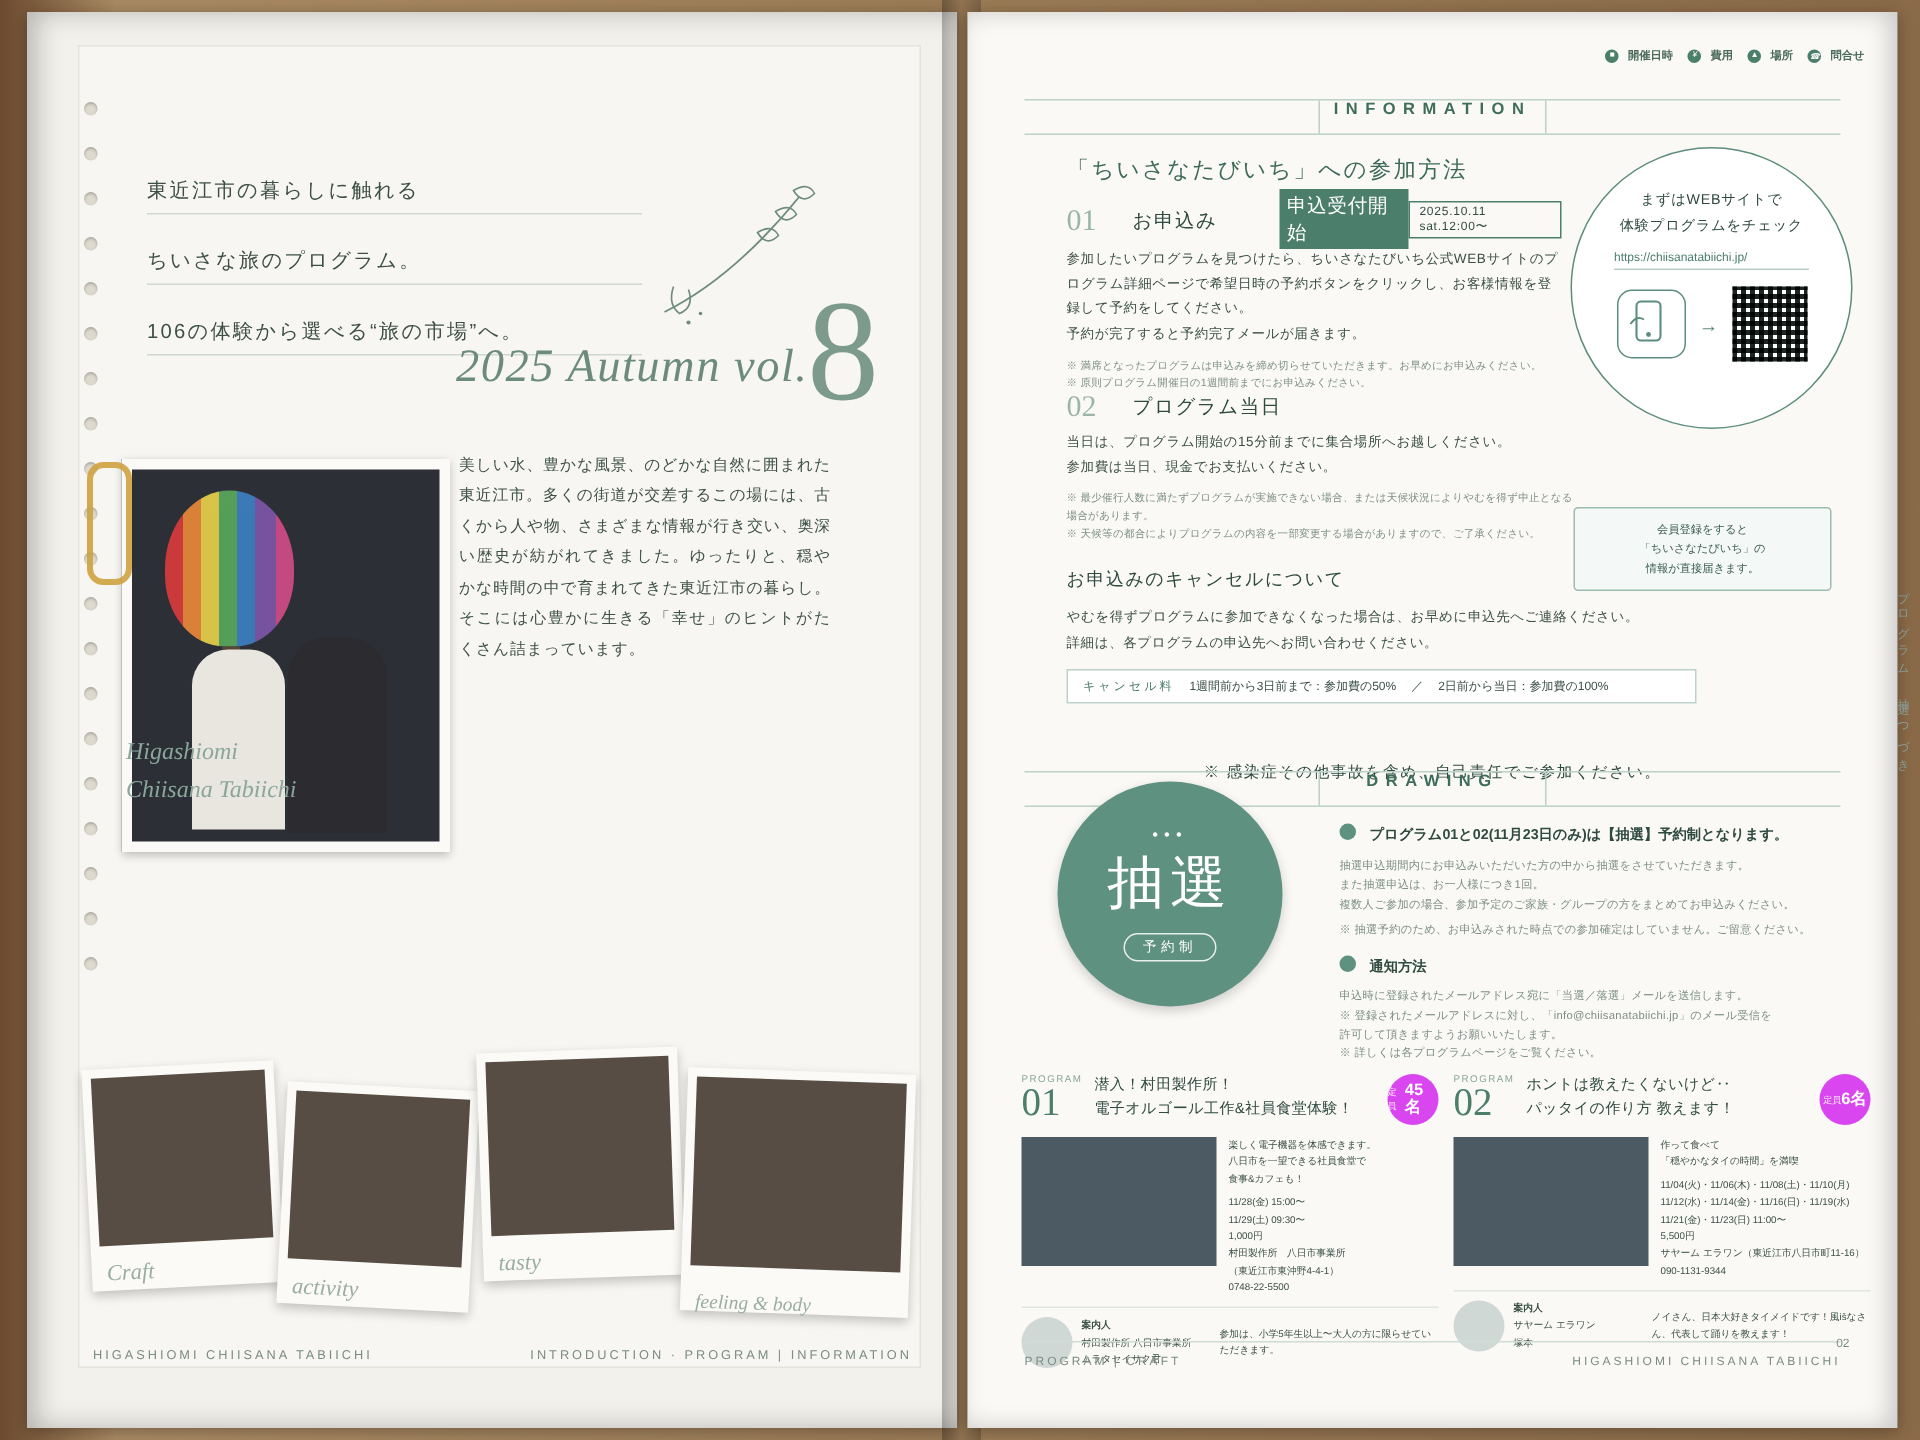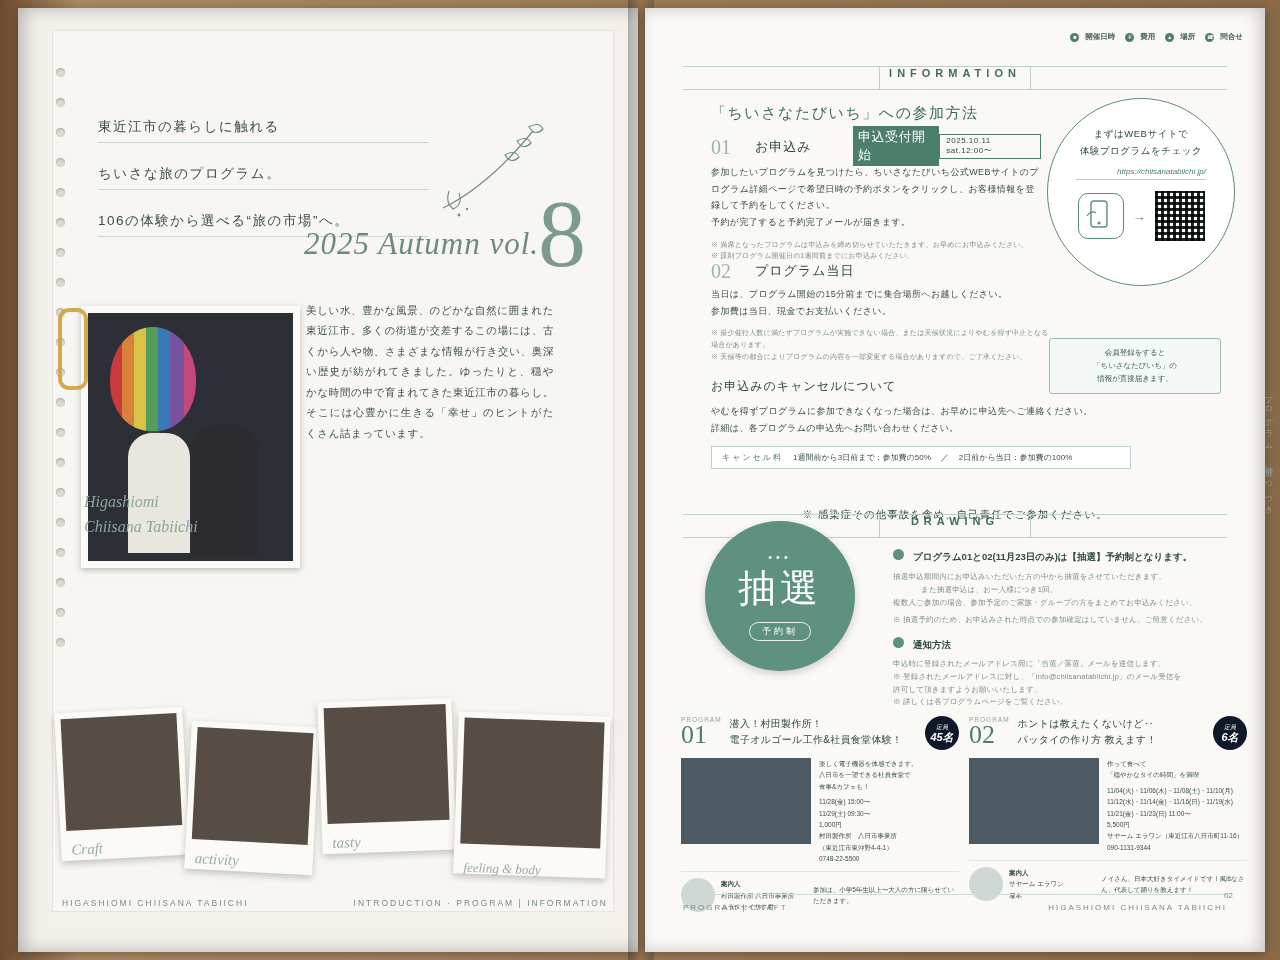--- a/index.html
+++ b/index.html
@@ -72,22 +72,22 @@
   .step .no{font-family:"Liberation Serif",serif;font-size:20px;color:#9bb6a9;position:absolute;left:0;top:-2px;}
   .step .ttl{position:absolute;left:44px;top:0;font-size:13px;color:#2f4a41;letter-spacing:1px;}
   .tag{position:absolute;display:inline-flex;align-items:center;height:14px;}
   .tag .k{background:#4c7e6c;color:#fff;font-size:13px;padding:2px 5px;letter-spacing:.5px;}
   .tag .v{border:1px solid #4c7e6c;color:#2f4a41;font-size:8px;padding:1.5px 6px;letter-spacing:.5px;}
   .para{font-size:9px;line-height:1.85;color:#3b4f47;letter-spacing:.4px;}
   .note{font-size:7px;line-height:1.7;color:#7e8f88;letter-spacing:.2px;}
   .qr-circle{position:absolute;right:12px;top:72px;width:186px;height:186px;border-radius:50%;
     border:1.5px solid #5d8d7b;background:#fff;}
   .qr-circle .t{text-align:center;font-size:9.5px;color:#2f4a41;margin-top:26px;line-height:1.8;letter-spacing:.5px;}
-  .qr-circle .url{text-align:right;font-size:8px;color:#4c7e6c;border-bottom:1px solid #b9cec5;
-    width:130px;margin:8px auto 0;padding-bottom:3px;font-style:italic;}
+  .qr-circle .url{text-align:left;font-size:8px;color:#4c7e6c;border-bottom:1px solid #b9cec5;
+    width:130px;margin:8px auto 0;padding-bottom:3px;}
   .qr-row{display:flex;align-items:center;justify-content:center;gap:9px;margin-top:11px;}
   .qr-box{width:50px;height:50px;background:
      repeating-linear-gradient(0deg,#1d2522 0 3px,#fff 3px 6px),
      repeating-linear-gradient(90deg,#1d2522 0 3px,transparent 3px 6px);
      background-blend-mode:multiply;}
   .phone-ic{width:44px;height:44px;border:1.5px solid #5d8d7b;border-radius:10px;position:relative;}
   .member-box{position:absolute;right:26px;top:312px;width:158px;padding:8px 6px;border:1px solid #9dbcb0;
     border-radius:3px;text-align:center;font-size:7.5px;color:#3b5c50;line-height:1.7;background:#f4f8f6;}
   .cancel-h{font-size:12px;color:#2f4a41;letter-spacing:1px;}
   .fee-row{display:flex;align-items:center;gap:10px;border:1px solid #bcd1c7;padding:5px 10px;font-size:8px;
@@ -102,22 +102,22 @@
   .seal .sub{margin-top:8px;border:1px solid rgba(255,255,255,.85);border-radius:10px;
     font-size:9px;padding:2px 12px;letter-spacing:3px;}
   .bullet{position:relative;padding-left:20px;}
   .bullet:before{content:"";position:absolute;left:0;top:3px;width:11px;height:11px;border-radius:50%;
     background:#5f9180;}
   .prog-card{position:absolute;top:690px;width:278px;height:196px;}
   .prog-head{display:flex;align-items:flex-start;gap:8px;}
   .prog-label{font-size:6.5px;letter-spacing:1px;color:#8aa79a;}
   .prog-no{font-family:"Liberation Serif",serif;font-size:26px;color:#4c7e6c;line-height:.9;}
   .prog-ttl{font-size:10px;line-height:1.6;color:#2f4a41;letter-spacing:.3px;}
-  .cap-circle{width:34px;height:34px;border-radius:50%;background:#0f172a;color:#fff;
-    display:flex;flex-direction:column;align-items:center;justify-content:center;font-size:6px;font-style:italic;}
+  .cap-circle{width:34px;height:34px;border-radius:50%;background:#d946ef;color:#fff;
+    display:flex;flex-direction:row;align-items:center;justify-content:center;font-size:6px;}
   .cap-circle b{font-size:11px;line-height:1;}
   .pimg{width:130px;height:86px;background:#4b5a63;}
   .pinfo{font-size:6.5px;line-height:1.75;color:#3b4f47;}
   .guide{display:flex;gap:6px;align-items:center;margin-top:7px;border-top:1px solid #dfe6e2;padding-top:6px;}
   .avatar{width:34px;height:34px;border-radius:50%;background:#cfd8d4;flex:none;}
   .rp-footer{position:absolute;left:20px;bottom:22px;right:20px;display:flex;justify-content:space-between;
     font-size:8px;letter-spacing:2px;color:#7b8c84;border-top:1px solid #cfdcd6;padding-top:8px;}
   .side-tab{position:absolute;right:-8px;top:380px;writing-mode:vertical-rl;font-size:8px;
     letter-spacing:3px;color:#8a9a93;}
   .pgnum{position:absolute;right:14px;bottom:34px;font-size:8px;color:#7b8c84;}
@@ -323,21 +323,21 @@
           <span class="big">抽選</span>
           <span class="sub">予約制</span>
         </div>
       </div>
 
       <div style="position:absolute;left:230px;top:520px;width:345px;">
         <div class="bullet">
           <b style="font-size:9.5px;color:#2f4a41;">プログラム01と02(11月23日のみ)は【抽選】予約制となります。</b>
         </div>
         <div class="note" style="margin-top:7px;font-size:7.5px;">抽選申込期間内にお申込みいただいた方の中から抽選をさせていただきます。</div>
-        <div class="note" style="font-size:7.5px;margin-left:28px;">また抽選申込は、お一人様につき1回。</div>
+        <div class="note" style="font-size:7.5px;">また抽選申込は、お一人様につき1回。</div>
         <div class="note" style="font-size:7.5px;">複数人ご参加の場合、参加予定のご家族・グループの方をまとめてお申込みください。</div>
         <div class="note" style="margin-top:5px;font-size:7.5px;">※ 抽選予約のため、お申込みされた時点での参加確定はしていません。ご留意ください。</div>
       </div>
 
       <div style="position:absolute;left:230px;top:608px;width:345px;">
         <div class="bullet">
           <b style="font-size:9.5px;color:#2f4a41;">通知方法</b>
         </div>
         <div class="note" style="margin-top:6px;font-size:7.5px;">申込時に登録されたメールアドレス宛に「当選／落選」メールを送信します。</div>
         <div class="note" style="font-size:7.5px;">※ 登録されたメールアドレスに対し、「info@chiisanatabiichi.jp」のメール受信を</div>

